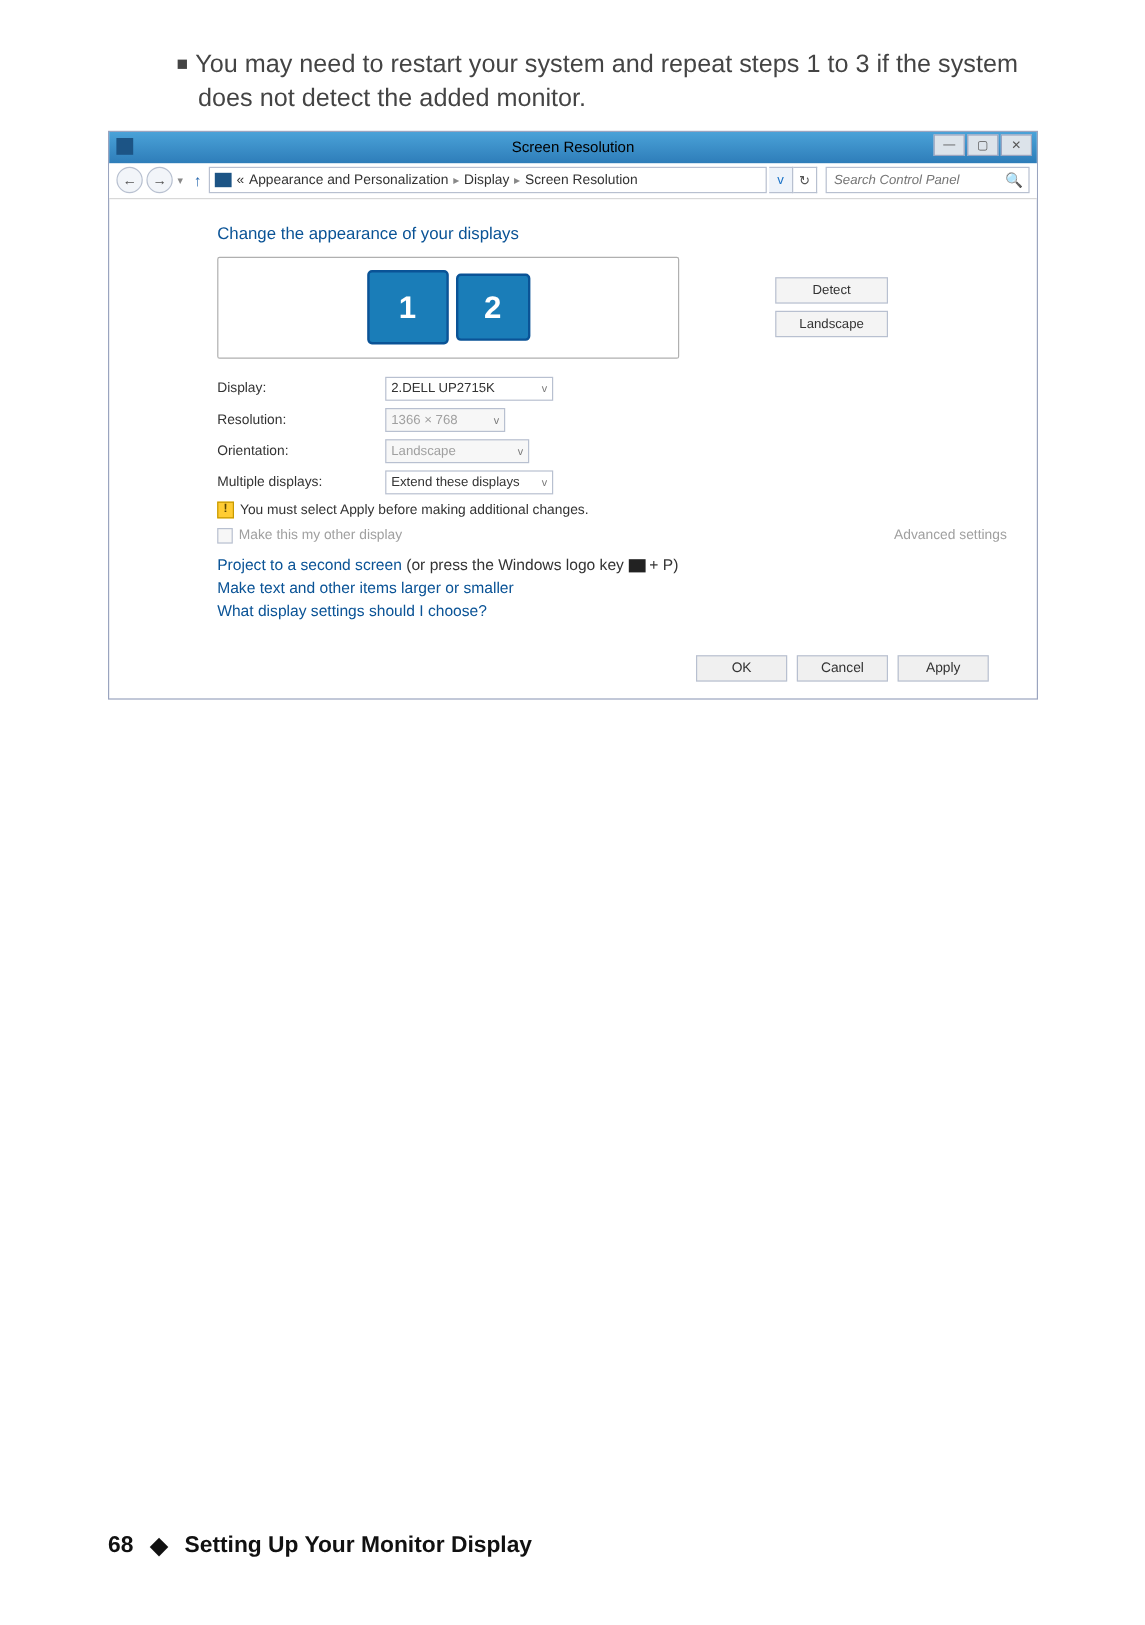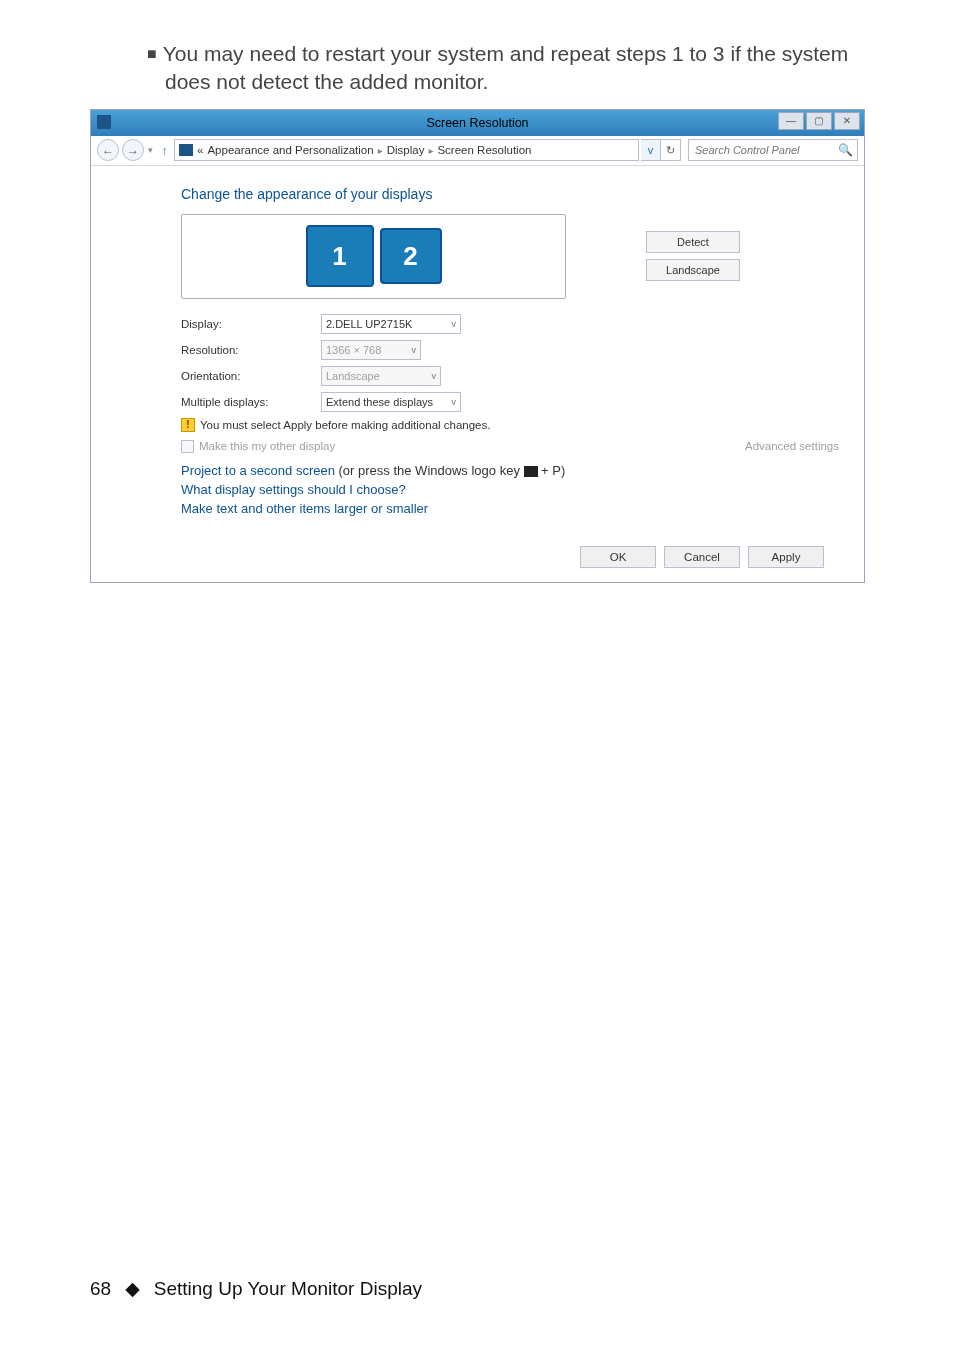--- a/index.html
+++ b/index.html
@@ -262,21 +262,21 @@
       background: #f0f0f0;
       font-size: 11.5px;
       display: flex; align-items: center; justify-content: center;
       color: #333;
     }
     .footer {
       position: absolute;
       bottom: 54px;
       left: 90px;
       font-size: 19px;
-      font-weight: normal;
+      font-weight: bold;
       color: #111;
       display: flex;
       align-items: center;
       gap: 14px;
     }
     .footer .diamond { font-size: 19px; }
   </style>
 </head>
 <body>
 
@@ -376,22 +376,22 @@
         <div class="left">
           <span class="chk"></span>
           <span>Make this my other display</span>
         </div>
         <span class="adv-link">Advanced settings</span>
       </div>
 
       <p class="link-line">
         <span>Project to a second screen</span><span class="black"> (or press the Windows logo key </span><span class="winkey"></span><span class="black"> + P)</span>
       </p>
+      <p class="link-line">Make text and other items larger or smaller</p>
       <p class="link-line">What display settings should I choose?</p>
-      <p class="link-line">Make text and other items larger or smaller</p>
     </div>
 
     <div class="btnbar">
       <div class="btn">OK</div>
       <div class="btn">Cancel</div>
       <div class="btn">Apply</div>
     </div>
   </div>
 </div>
 

